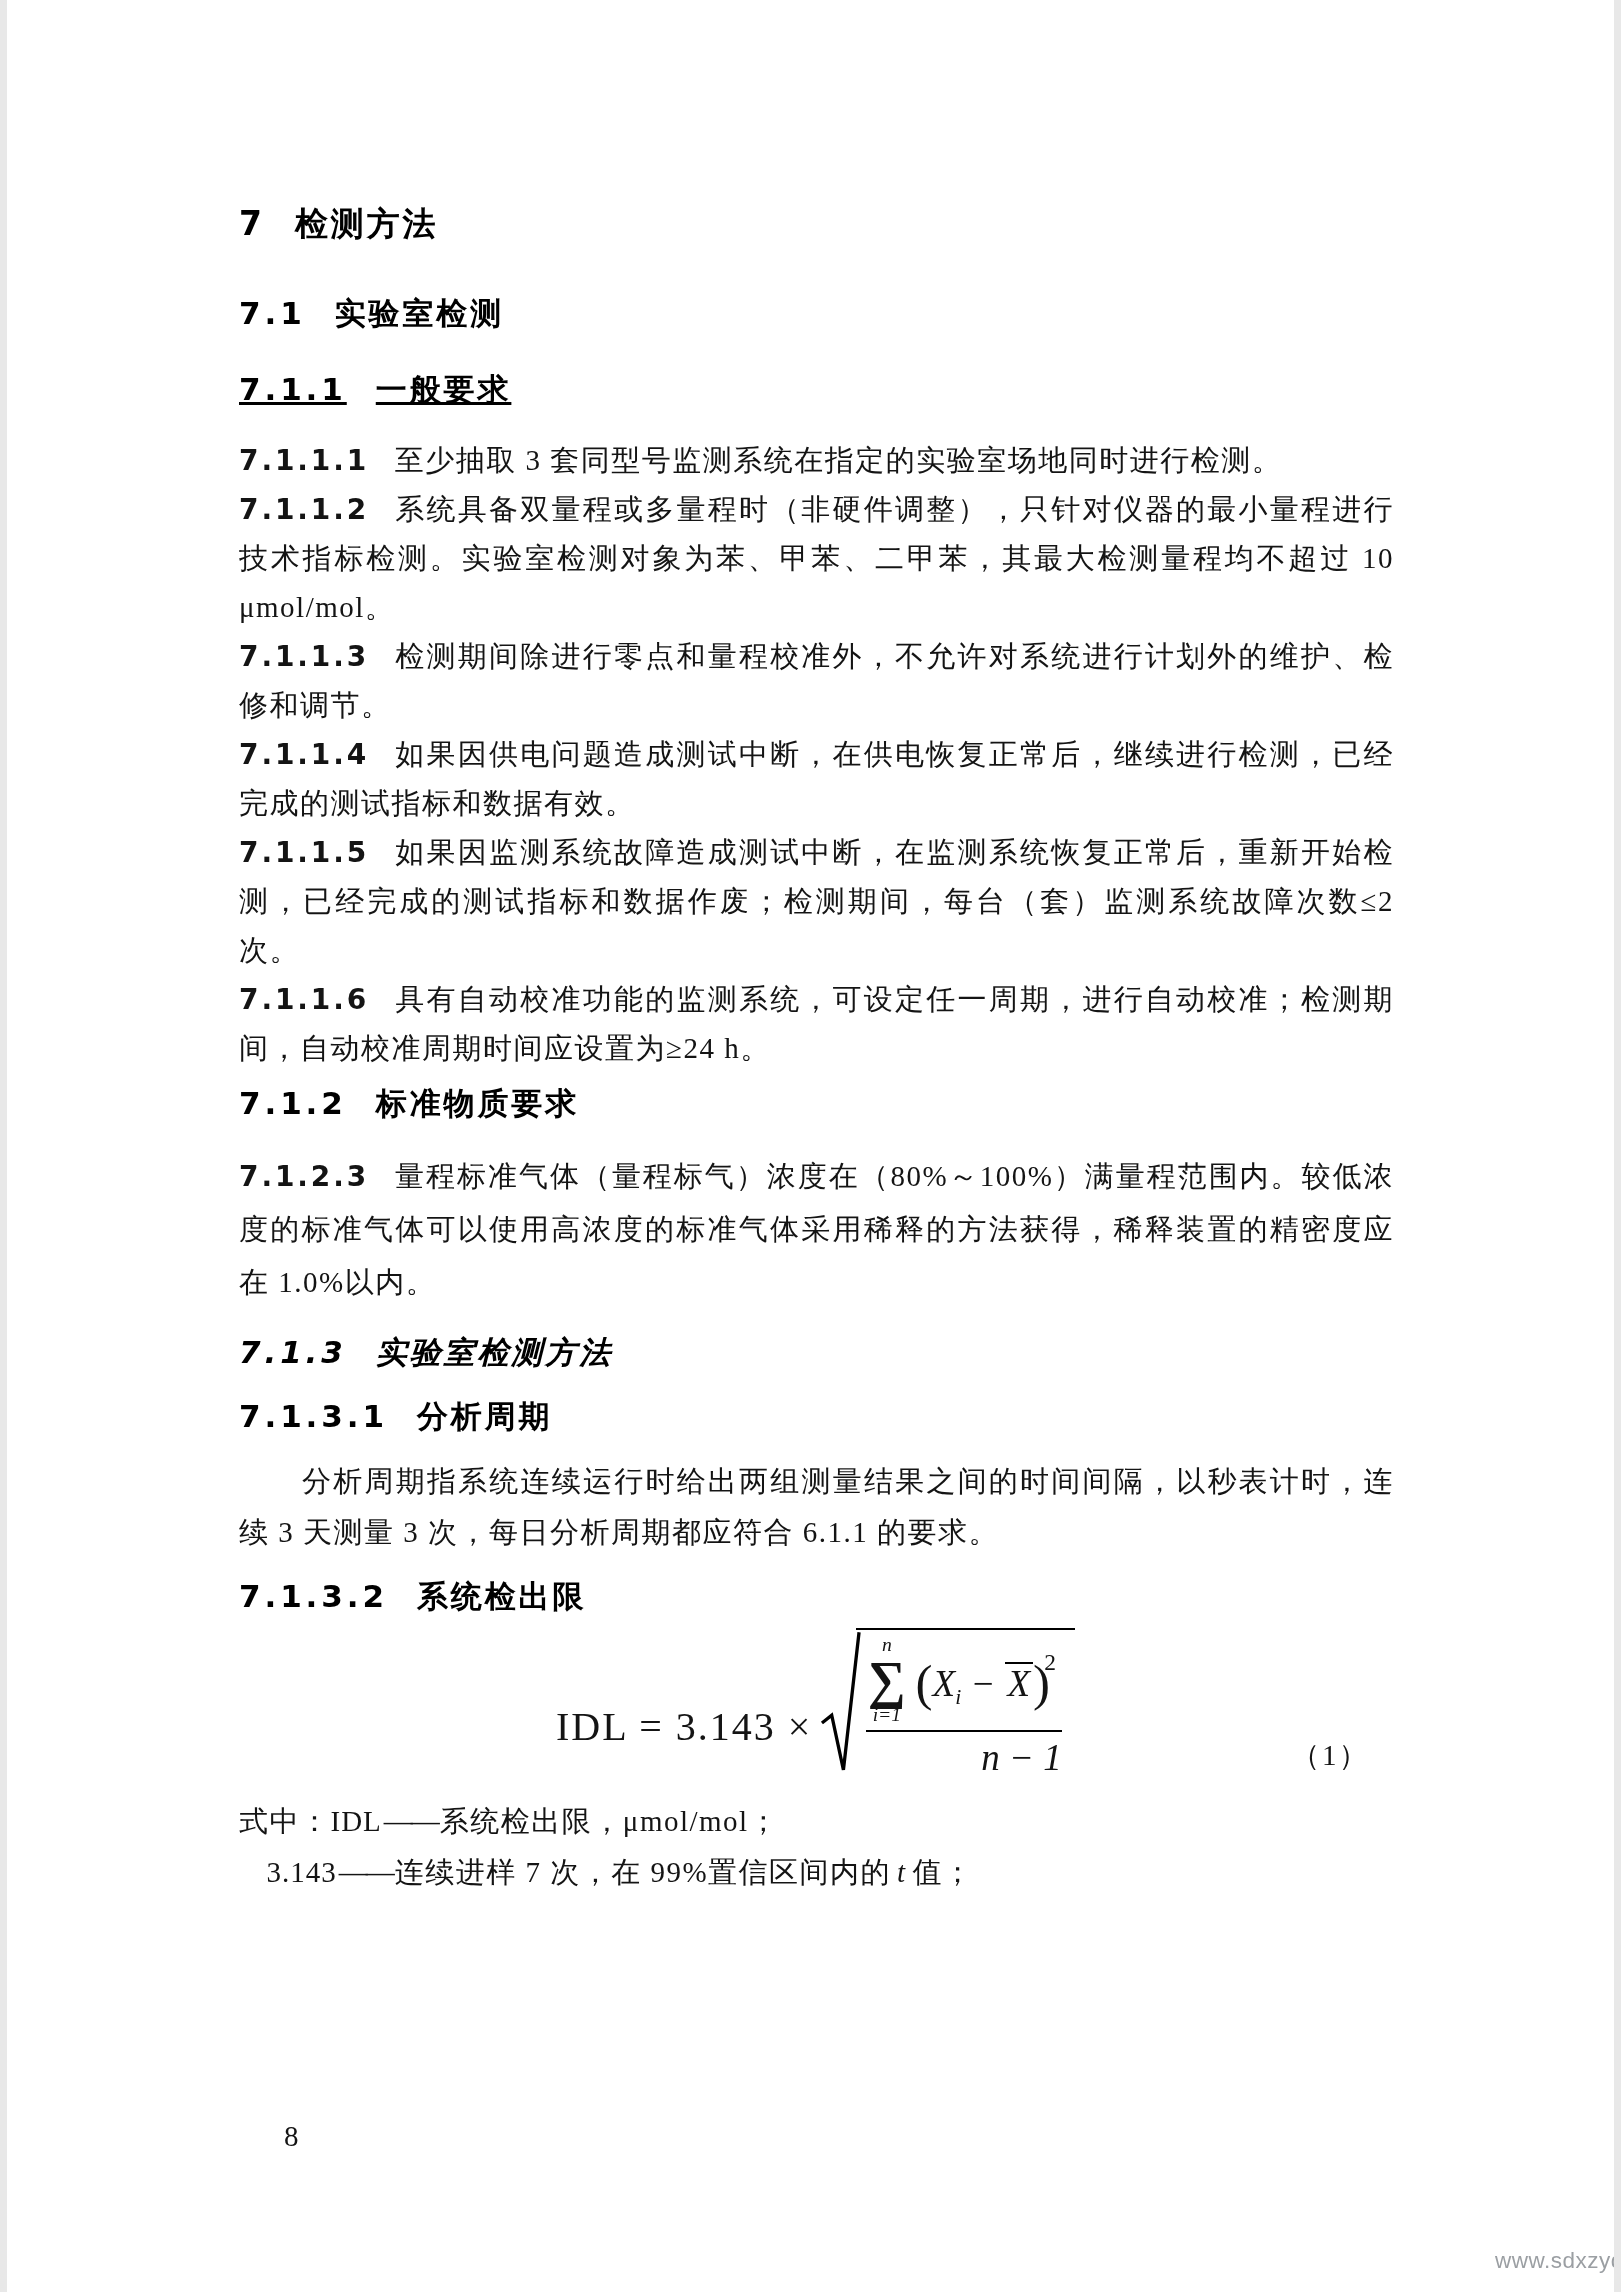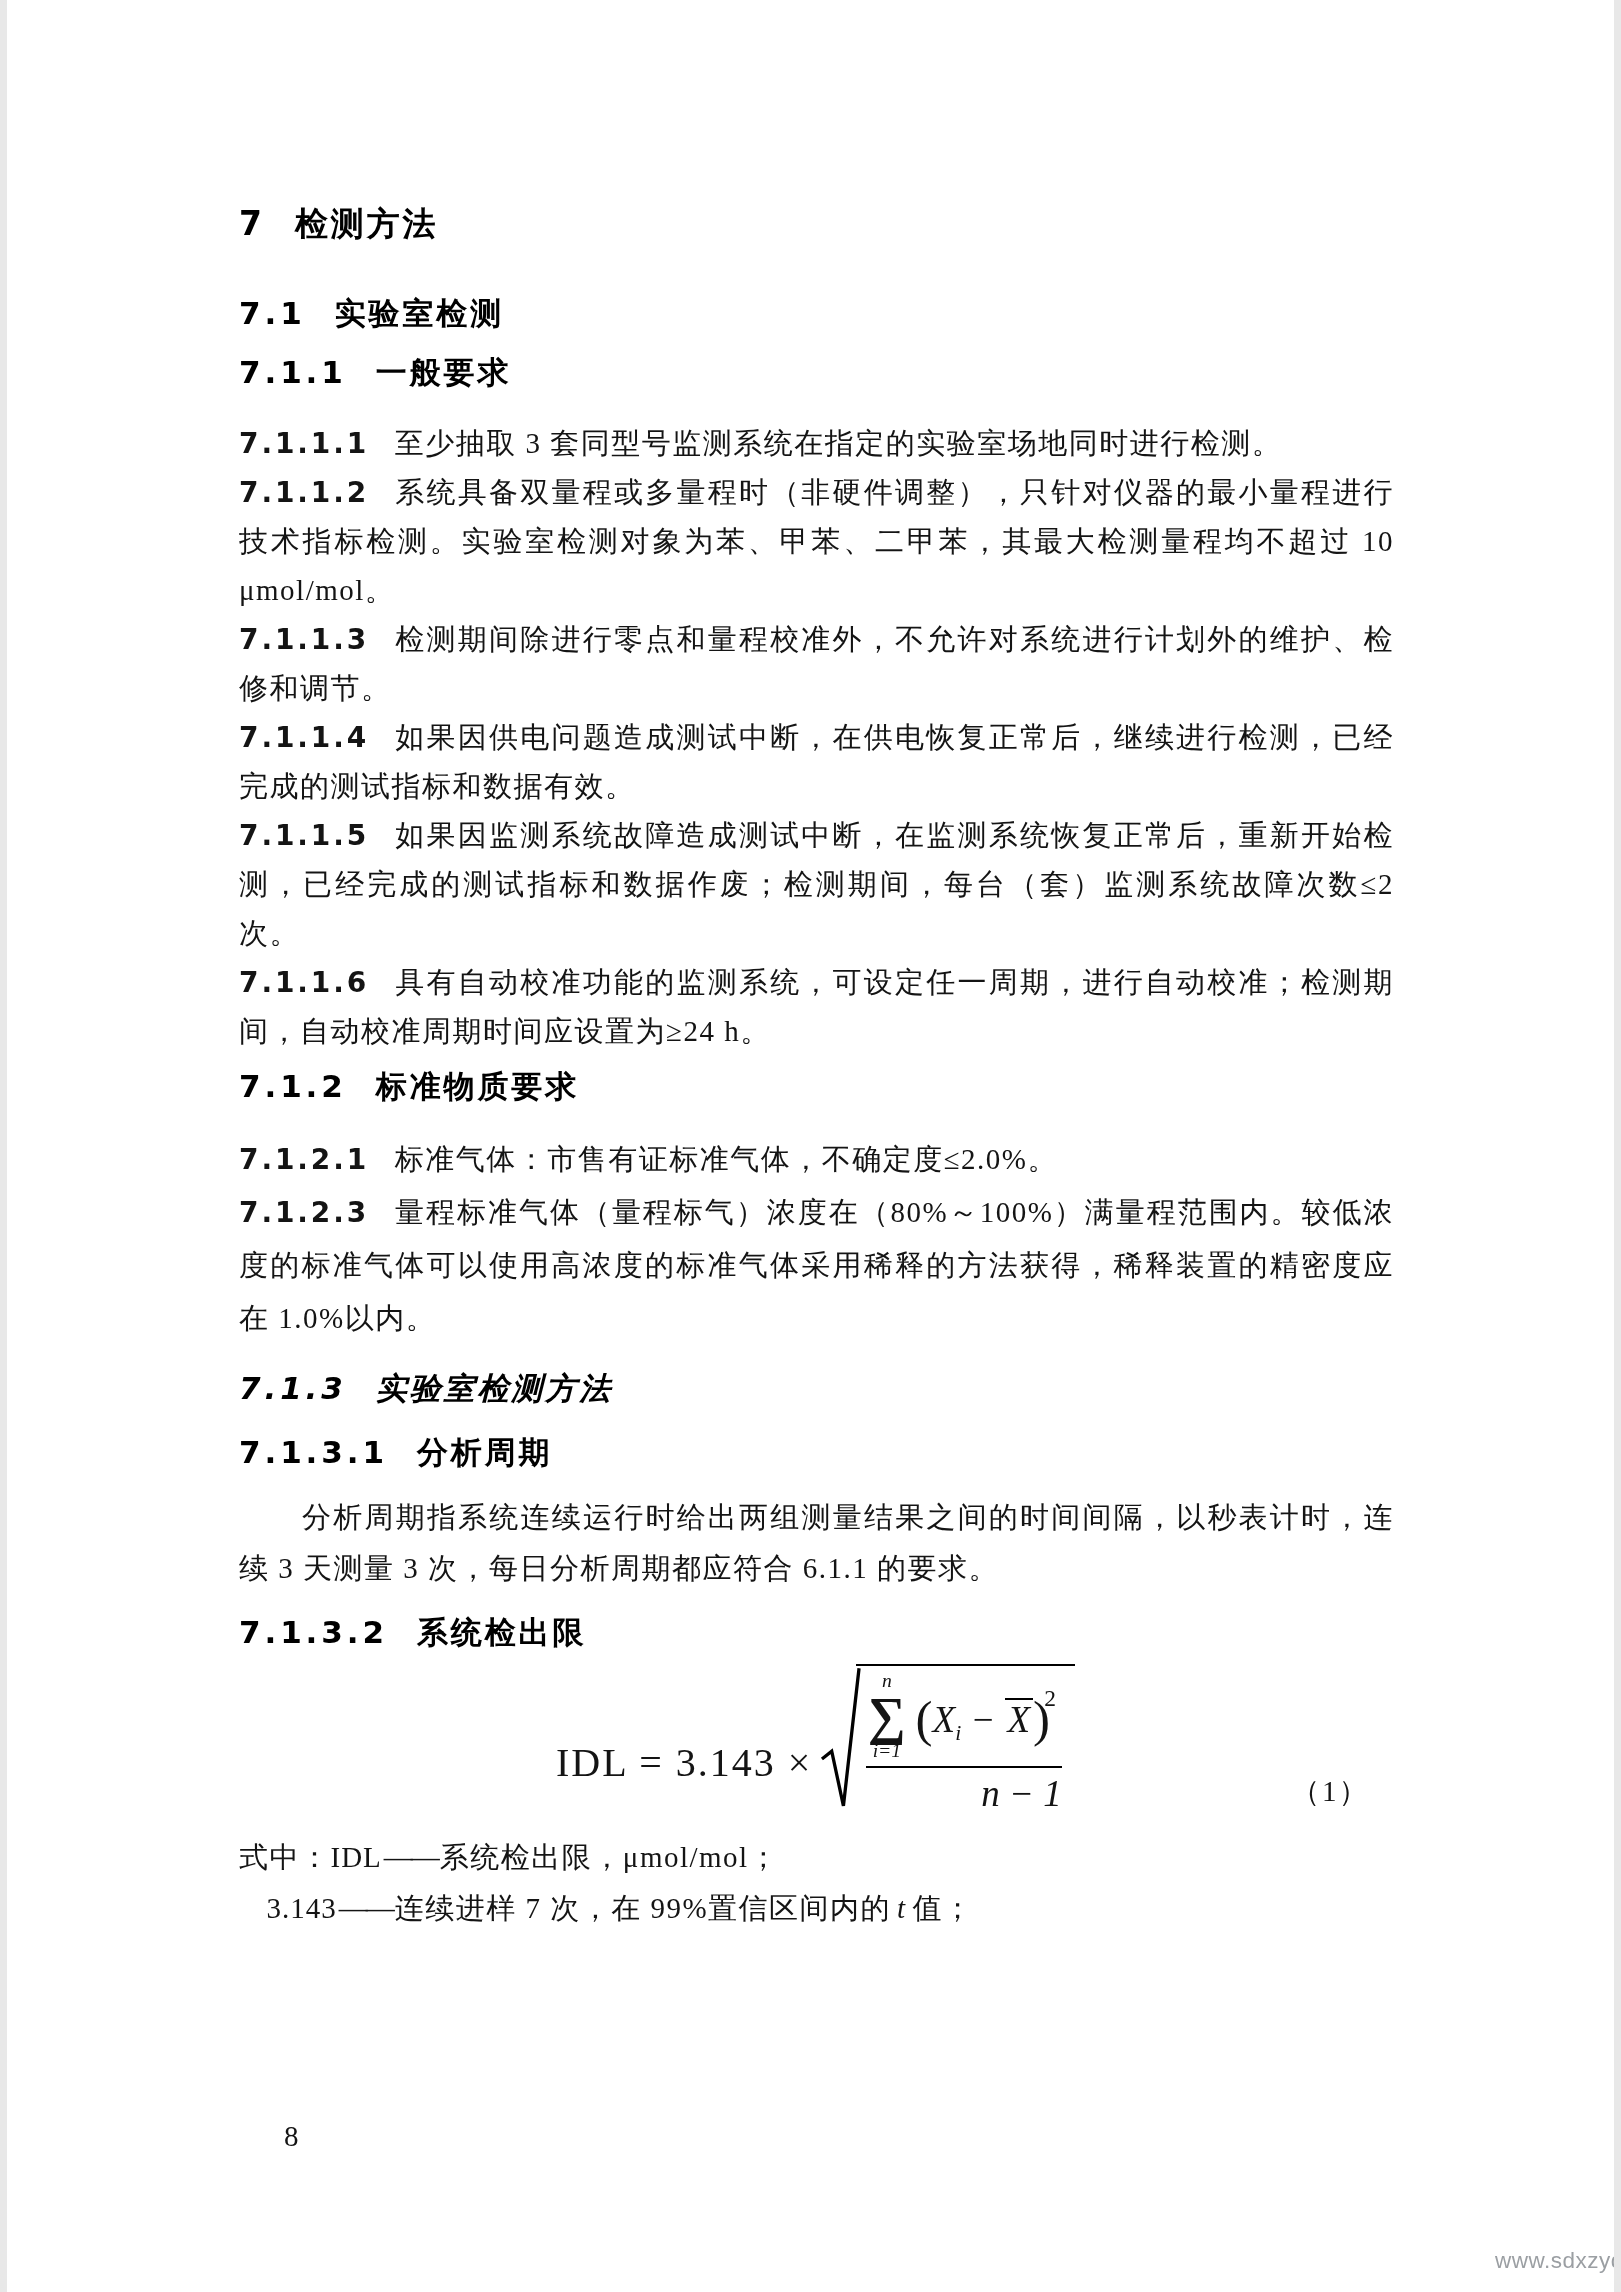--- a/index.html
+++ b/index.html
@@ -20,21 +20,21 @@
     margin:0;padding:0;
     font-family:"DejaVu Sans","Liberation Sans",sans-serif;
     font-weight:bold;color:#000;
     line-height:43px;white-space:nowrap;
   }
   .hd1{font-size:33px;}
   .hd2{font-size:31px;}
   .hnum{letter-spacing:3.9px;margin-right:29px;}
   .htitle{letter-spacing:2.9px;}
   .mt-h71{margin-top:47px;}
-  .mt-h711{margin-top:16px;}
+  .mt-h711{margin-top:33px;text-decoration:underline;}
   .mt-h712{margin-top:9px;}
   .mt-h713{margin-top:21.6px;font-style:italic;}
   .mt-h7131{margin-top:21.6px;}
   .mt-h7132{margin-top:17.6px;}
   
   .cgroup{margin:0;}
   .cgroup-a{margin-top:24.5px;line-height:49px;}
   .cgroup-b{margin-top:25.5px;line-height:53px;}
   .clause{
     margin:0;font-size:29px;
@@ -116,21 +116,20 @@
       <p class="clause"><span class="cnum">7.1.1.2</span><span class="ctext">系统具备双量程或多量程时（非硬件调整），只针对仪器的最小量程进行技术指标检测。实验室检测对象为苯、甲苯、二甲苯，其最大检测量程均不超过 10 μmol/mol。</span></p>
       <p class="clause"><span class="cnum">7.1.1.3</span><span class="ctext">检测期间除进行零点和量程校准外，不允许对系统进行计划外的维护、检修和调节。</span></p>
       <p class="clause"><span class="cnum">7.1.1.4</span><span class="ctext">如果因供电问题造成测试中断，在供电恢复正常后，继续进行检测，已经完成的测试指标和数据有效。</span></p>
       <p class="clause"><span class="cnum">7.1.1.5</span><span class="ctext">如果因监测系统故障造成测试中断，在监测系统恢复正常后，重新开始检测，已经完成的测试指标和数据作废；检测期间，每台（套）监测系统故障次数≤2 次。</span></p>
       <p class="clause"><span class="cnum">7.1.1.6</span><span class="ctext">具有自动校准功能的监测系统，可设定任一周期，进行自动校准；检测期间，自动校准周期时间应设置为≥24 h。</span></p>
     </div>
 
     <h3 class="hd hd2 mt-h712"><span class="hnum">7.1.2</span><span class="htitle">标准物质要求</span></h3>
 
     <div class="cgroup cgroup-b">
-      <p class="clause"><span class="cnum">7.1.2.1</span><span class="ctext">标准气体：市售有证标准气体，不确定度≤2.0%。</span></p>
       <p class="clause"><span class="cnum">7.1.2.3</span><span class="ctext">量程标准气体（量程标气）浓度在（80%～100%）满量程范围内。较低浓度的标准气体可以使用高浓度的标准气体采用稀释的方法获得，稀释装置的精密度应在 1.0%以内。</span></p>
     </div>
 
     <h3 class="hd hd2 mt-h713"><span class="hnum">7.1.3</span><span class="htitle">实验室检测方法</span></h3>
 
     <h4 class="hd hd2 mt-h7131"><span class="hnum">7.1.3.1</span><span class="htitle">分析周期</span></h4>
 
     <p class="para mt-para1">分析周期指系统连续运行时给出两组测量结果之间的时间间隔，以秒表计时，连续 3 天测量 3 次，每日分析周期都应符合 6.1.1 的要求。</p>
 
     <h4 class="hd hd2 mt-h7132"><span class="hnum">7.1.3.2</span><span class="htitle">系统检出限</span></h4>

